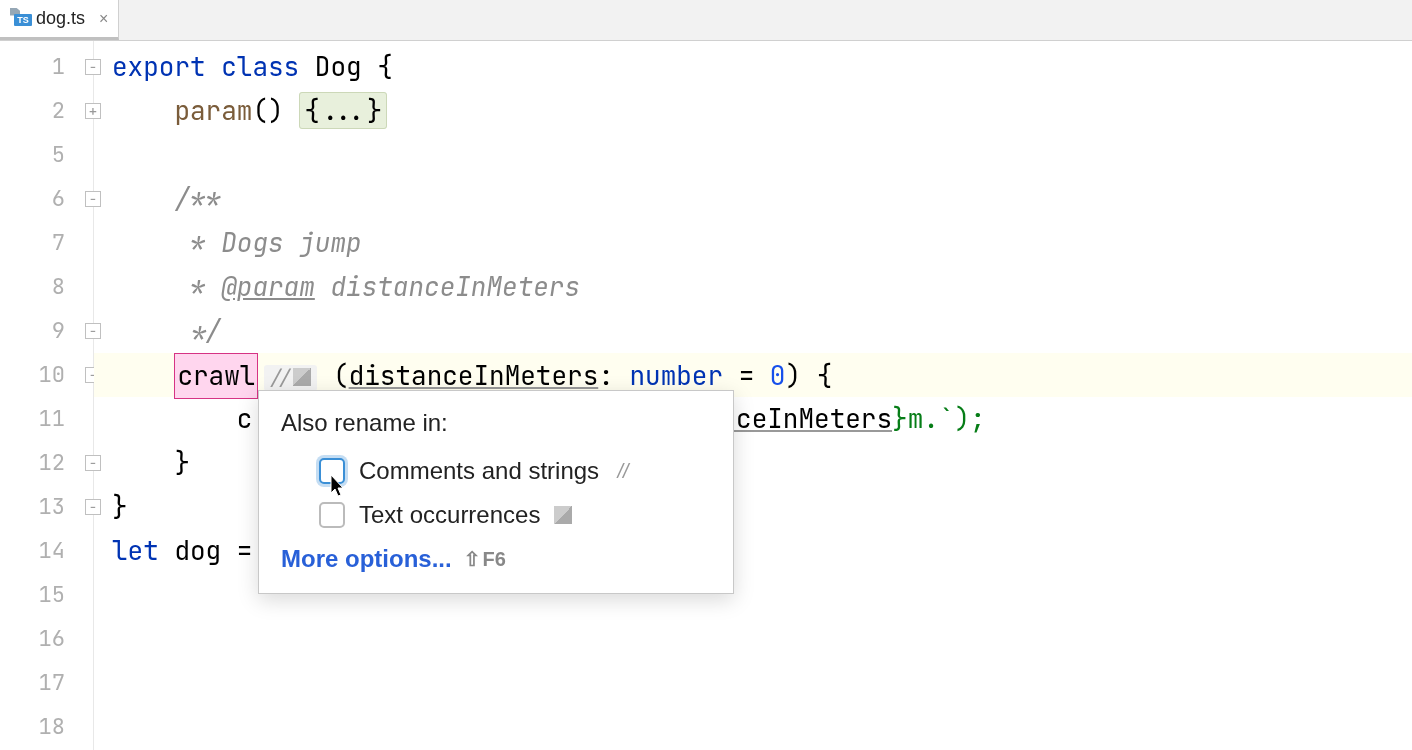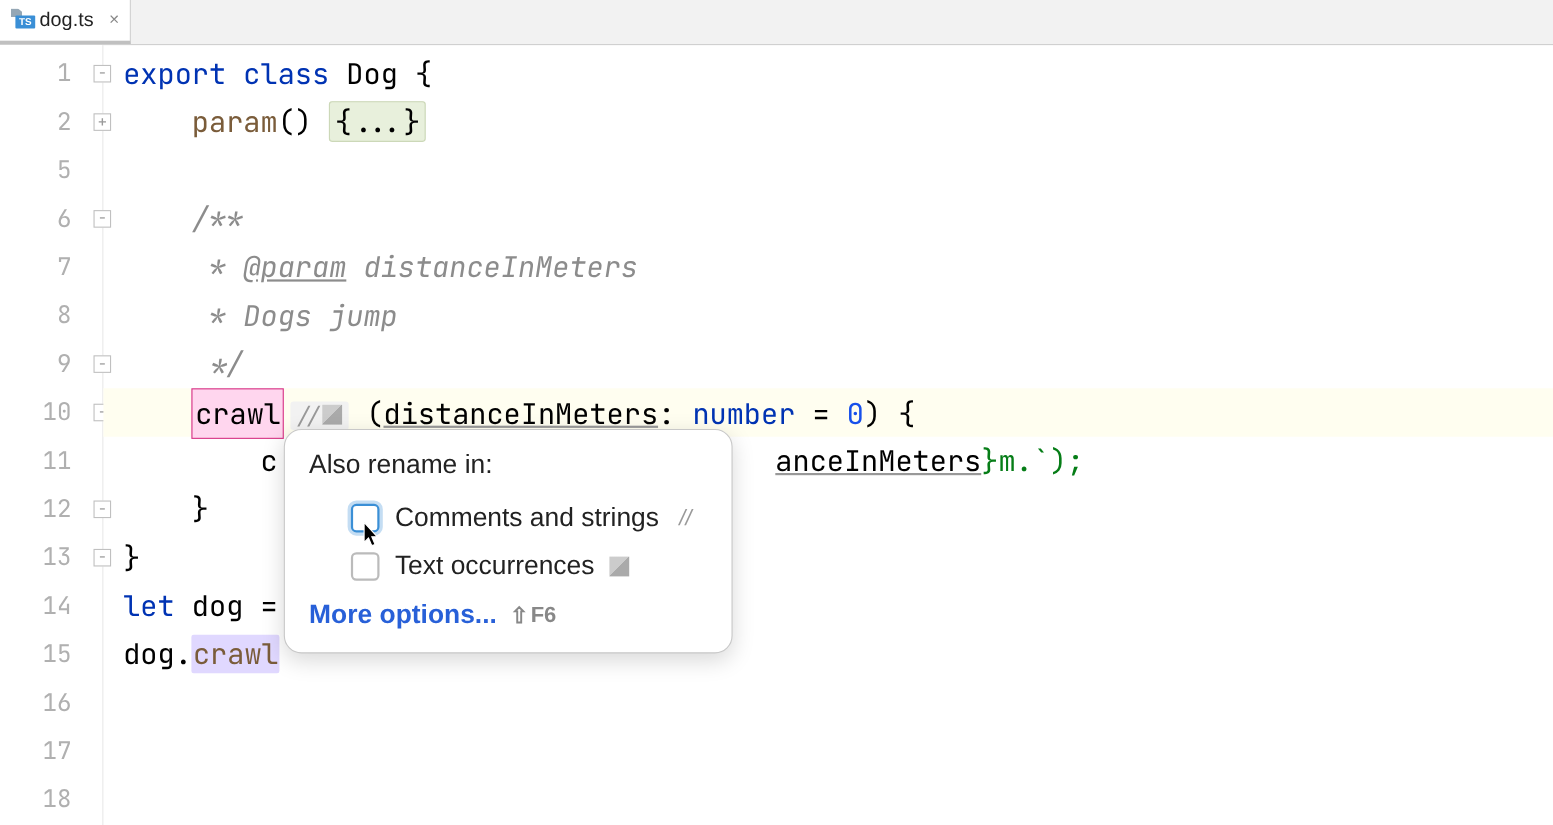--- a/index.html
+++ b/index.html
@@ -156,24 +156,24 @@
 .hint-doc, .doc-icon {
   width: 18px; height: 18px;
   background: linear-gradient(135deg, #ccc 50%, #aaa 50%);
   display: inline-block;
 }
 .usage-hl { background: #e0d8ff; border-radius: 2px; padding: 0 1px; }
 .popup {
   position: absolute;
   left: 258px;
   top: 390px;
-  width: 408px;
+  width: 476px;
   background: #ffffff;
   border: 1px solid #c8c8c8;
-  border-radius: 16px;
+  border-radius: 0;
   box-shadow: 0 6px 20px rgba(0,0,0,0.15);
   padding: 18px 6px 20px 22px;
   font-family: -apple-system, sans-serif;
   font-size: 24px;
 }
 .popup-title { color: #222; margin-bottom: 20px; }
 .popup-row {
   display: flex;
   align-items: center;
   gap: 14px;
@@ -239,29 +239,28 @@
     <div class="gutter-row"><span>16</span></div>
     <div class="gutter-row"><span>17</span></div>
     <div class="gutter-row"><span>18</span></div>
   </div>
 
   <div class="code">
     <div class="code-row"><span class="kw">export</span> <span class="kw">class</span> <span class="cls">Dog</span><span> {</span></div>
     <div class="code-row">    <span class="ident">param</span><span>()</span> <span class="fold-box">{...}</span></div>
     <div class="code-row"></div>
     <div class="code-row">    <span class="comment">/**</span></div>
+    <div class="code-row">    <span class="comment"> * Dogs jump</span></div>
     <div class="code-row">    <span class="comment"> * </span><span class="param-tag">@param</span><span class="comment"> distanceInMeters</span></div>
-    <div class="code-row">    <span class="comment"> * Dogs jump</span></div>
     <div class="code-row">    <span class="comment"> */</span></div>
     <div class="code-row row-hl">    <span class="rename-box">crawl</span><span class="rename-hints"><span class="hint-slash">//</span><span class="hint-doc"></span></span><span> (</span><span class="underline">distanceInMeters</span><span>: </span><span class="type">number</span><span> = </span><span class="num">0</span><span>) {</span></div>
     <div class="code-row"><span>        </span><span>c</span><span style="visibility:hidden">padding-padding-padding------</span><span class="underline">anceInMeters</span><span class="str">}m.`);</span></div>
     <div class="code-row"><span>    }</span></div>
     <div class="code-row"><span>}</span></div>
     <div class="code-row"><span class="kw">let</span> <span>dog</span><span> =</span></div>
-    <div class="code-row"><span>dog</span><span>.</span><span class="usage-hl ident">crawl</span></div>
     <div class="code-row"></div>
     <div class="code-row"></div>
     <div class="code-row"></div>
   </div>
 </div>
 
 <div class="popup">
   <div class="popup-title">Also rename in:</div>
   <div class="popup-row">
     <span class="checkbox focused"></span>

